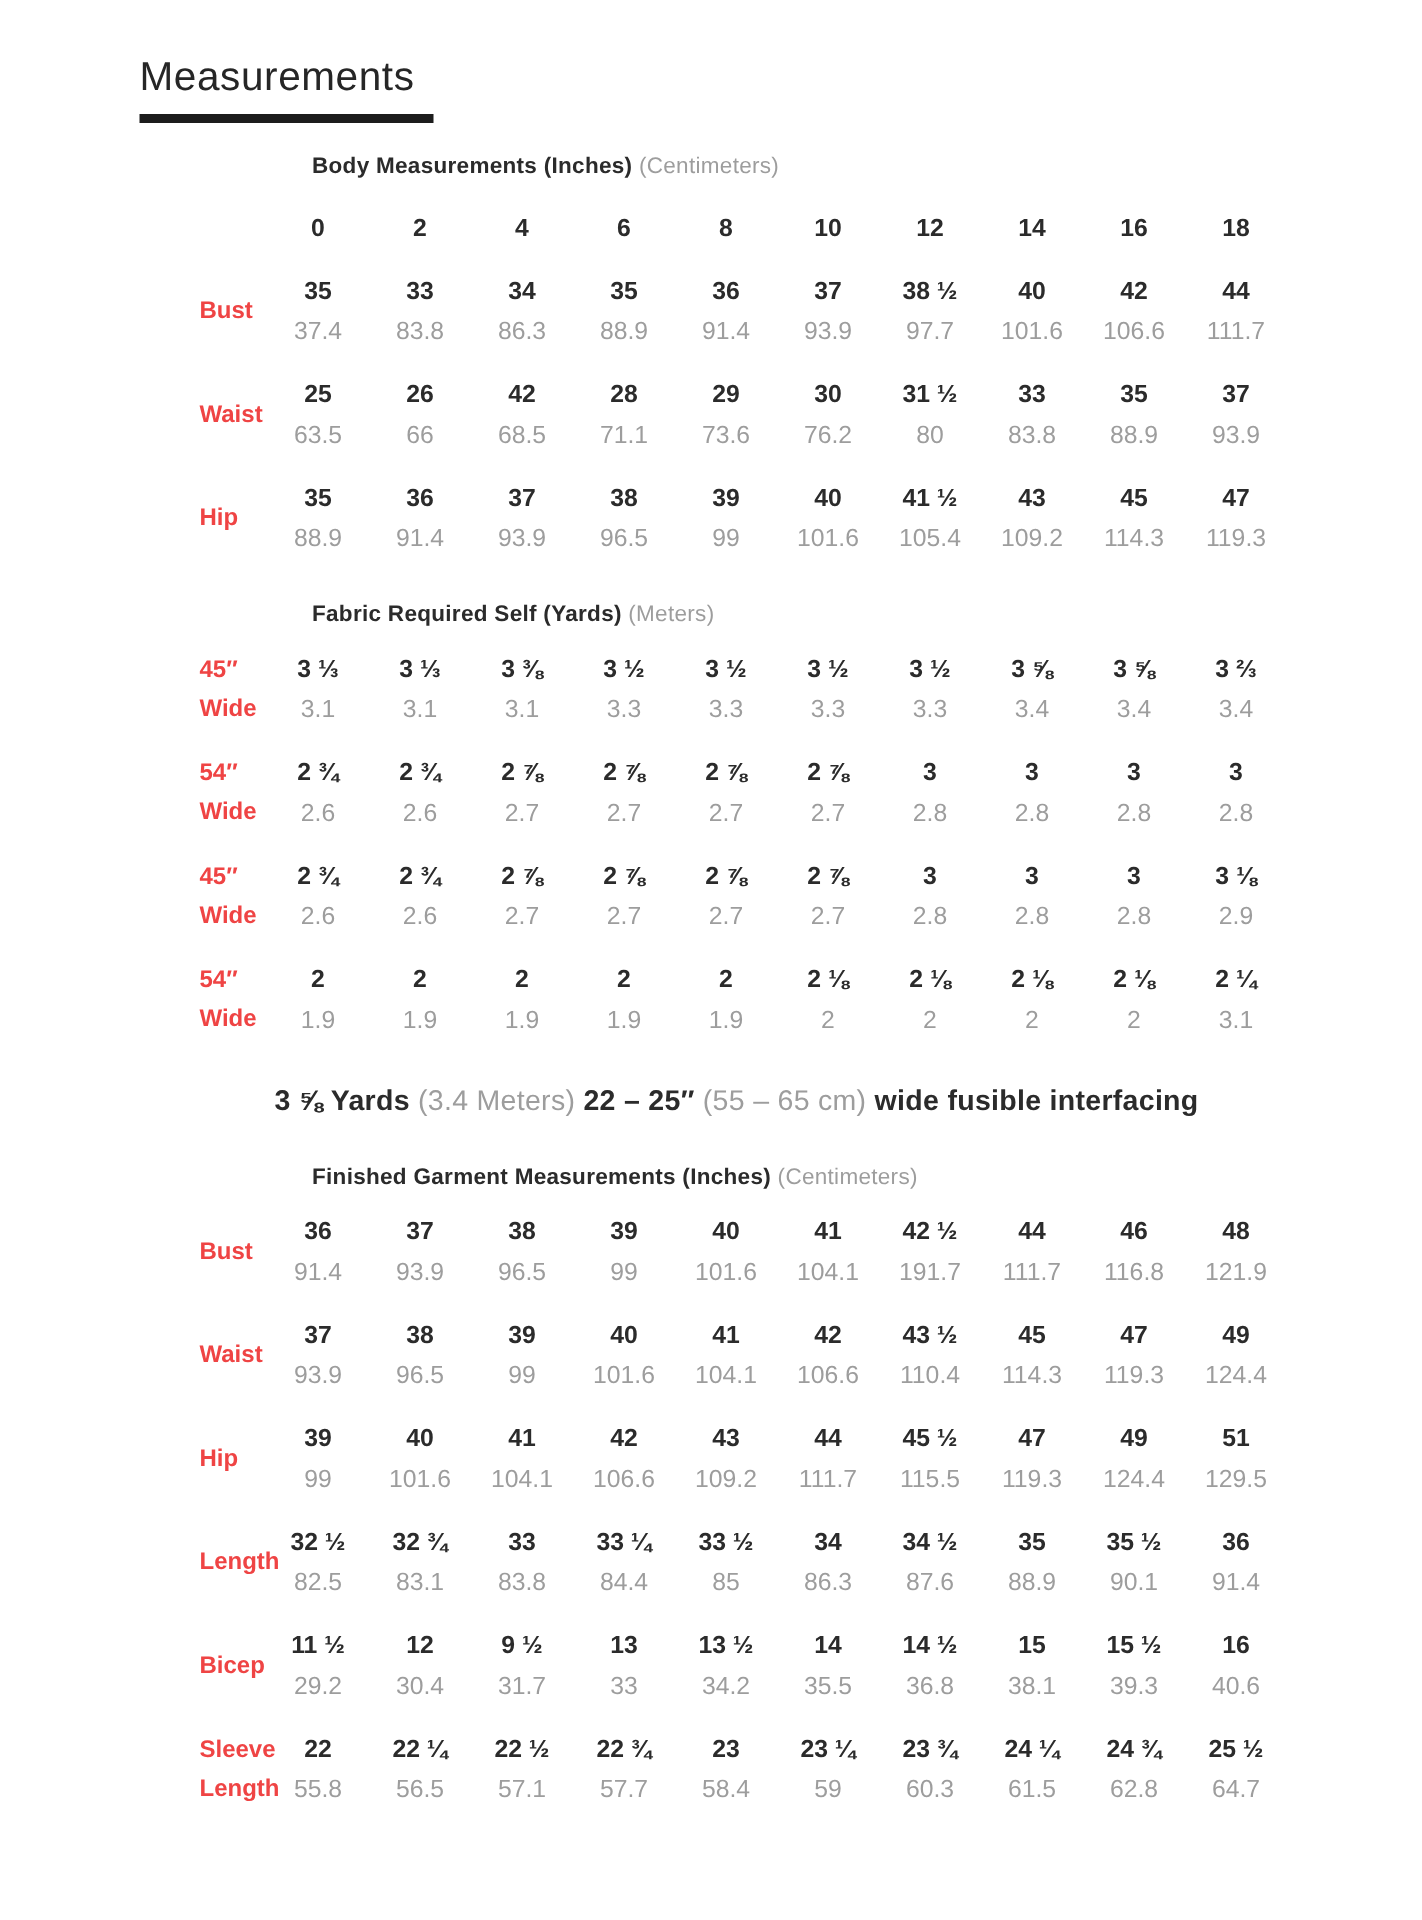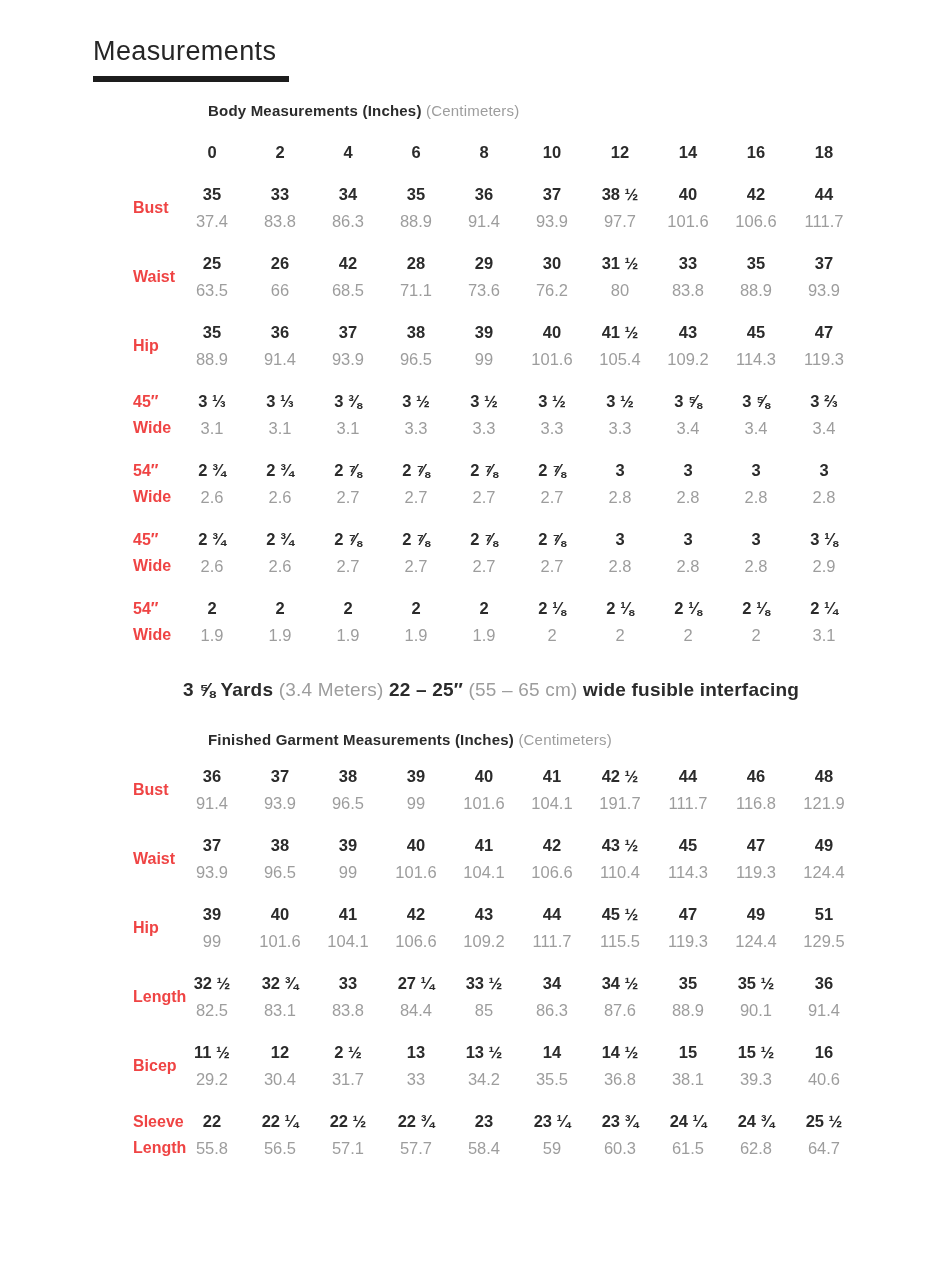--- a/index.html
+++ b/index.html
@@ -183,20 +183,21 @@
           <div class="primary">45</div>
           <div class="secondary">114.3</div>
         </div>
         <div class="cell">
           <div class="primary">47</div>
           <div class="secondary">119.3</div>
         </div>
       </div>
     </section>
   <section data-section="1">
+      <div class="heading"><span class="primary">Fabric Required Self (Yards) </span><span class="secondary">(Meters)</span></div>
       <div class="grid group">
         <div class="label">45″ Wide</div>
         <div class="cell">
           <div class="primary">3 ⅓</div>
           <div class="secondary">3.1</div>
         </div>
         <div class="cell">
           <div class="primary">3 ⅓</div>
           <div class="secondary">3.1</div>
         </div>
@@ -507,21 +508,21 @@
         </div>
         <div class="cell">
           <div class="primary">32 ¾</div>
           <div class="secondary">83.1</div>
         </div>
         <div class="cell">
           <div class="primary">33</div>
           <div class="secondary">83.8</div>
         </div>
         <div class="cell">
-          <div class="primary">27 ¼</div>
+          <div class="primary">33 ¼</div>
           <div class="secondary">84.4</div>
         </div>
         <div class="cell">
           <div class="primary">33 ½</div>
           <div class="secondary">85</div>
         </div>
         <div class="cell">
           <div class="primary">34</div>
           <div class="secondary">86.3</div>
         </div>
@@ -546,21 +547,21 @@
         <div class="label">Bicep</div>
         <div class="cell">
           <div class="primary">11 ½</div>
           <div class="secondary">29.2</div>
         </div>
         <div class="cell">
           <div class="primary">12</div>
           <div class="secondary">30.4</div>
         </div>
         <div class="cell">
-          <div class="primary">2 ½</div>
+          <div class="primary">9 ½</div>
           <div class="secondary">31.7</div>
         </div>
         <div class="cell">
           <div class="primary">13</div>
           <div class="secondary">33</div>
         </div>
         <div class="cell">
           <div class="primary">13 ½</div>
           <div class="secondary">34.2</div>
         </div>

